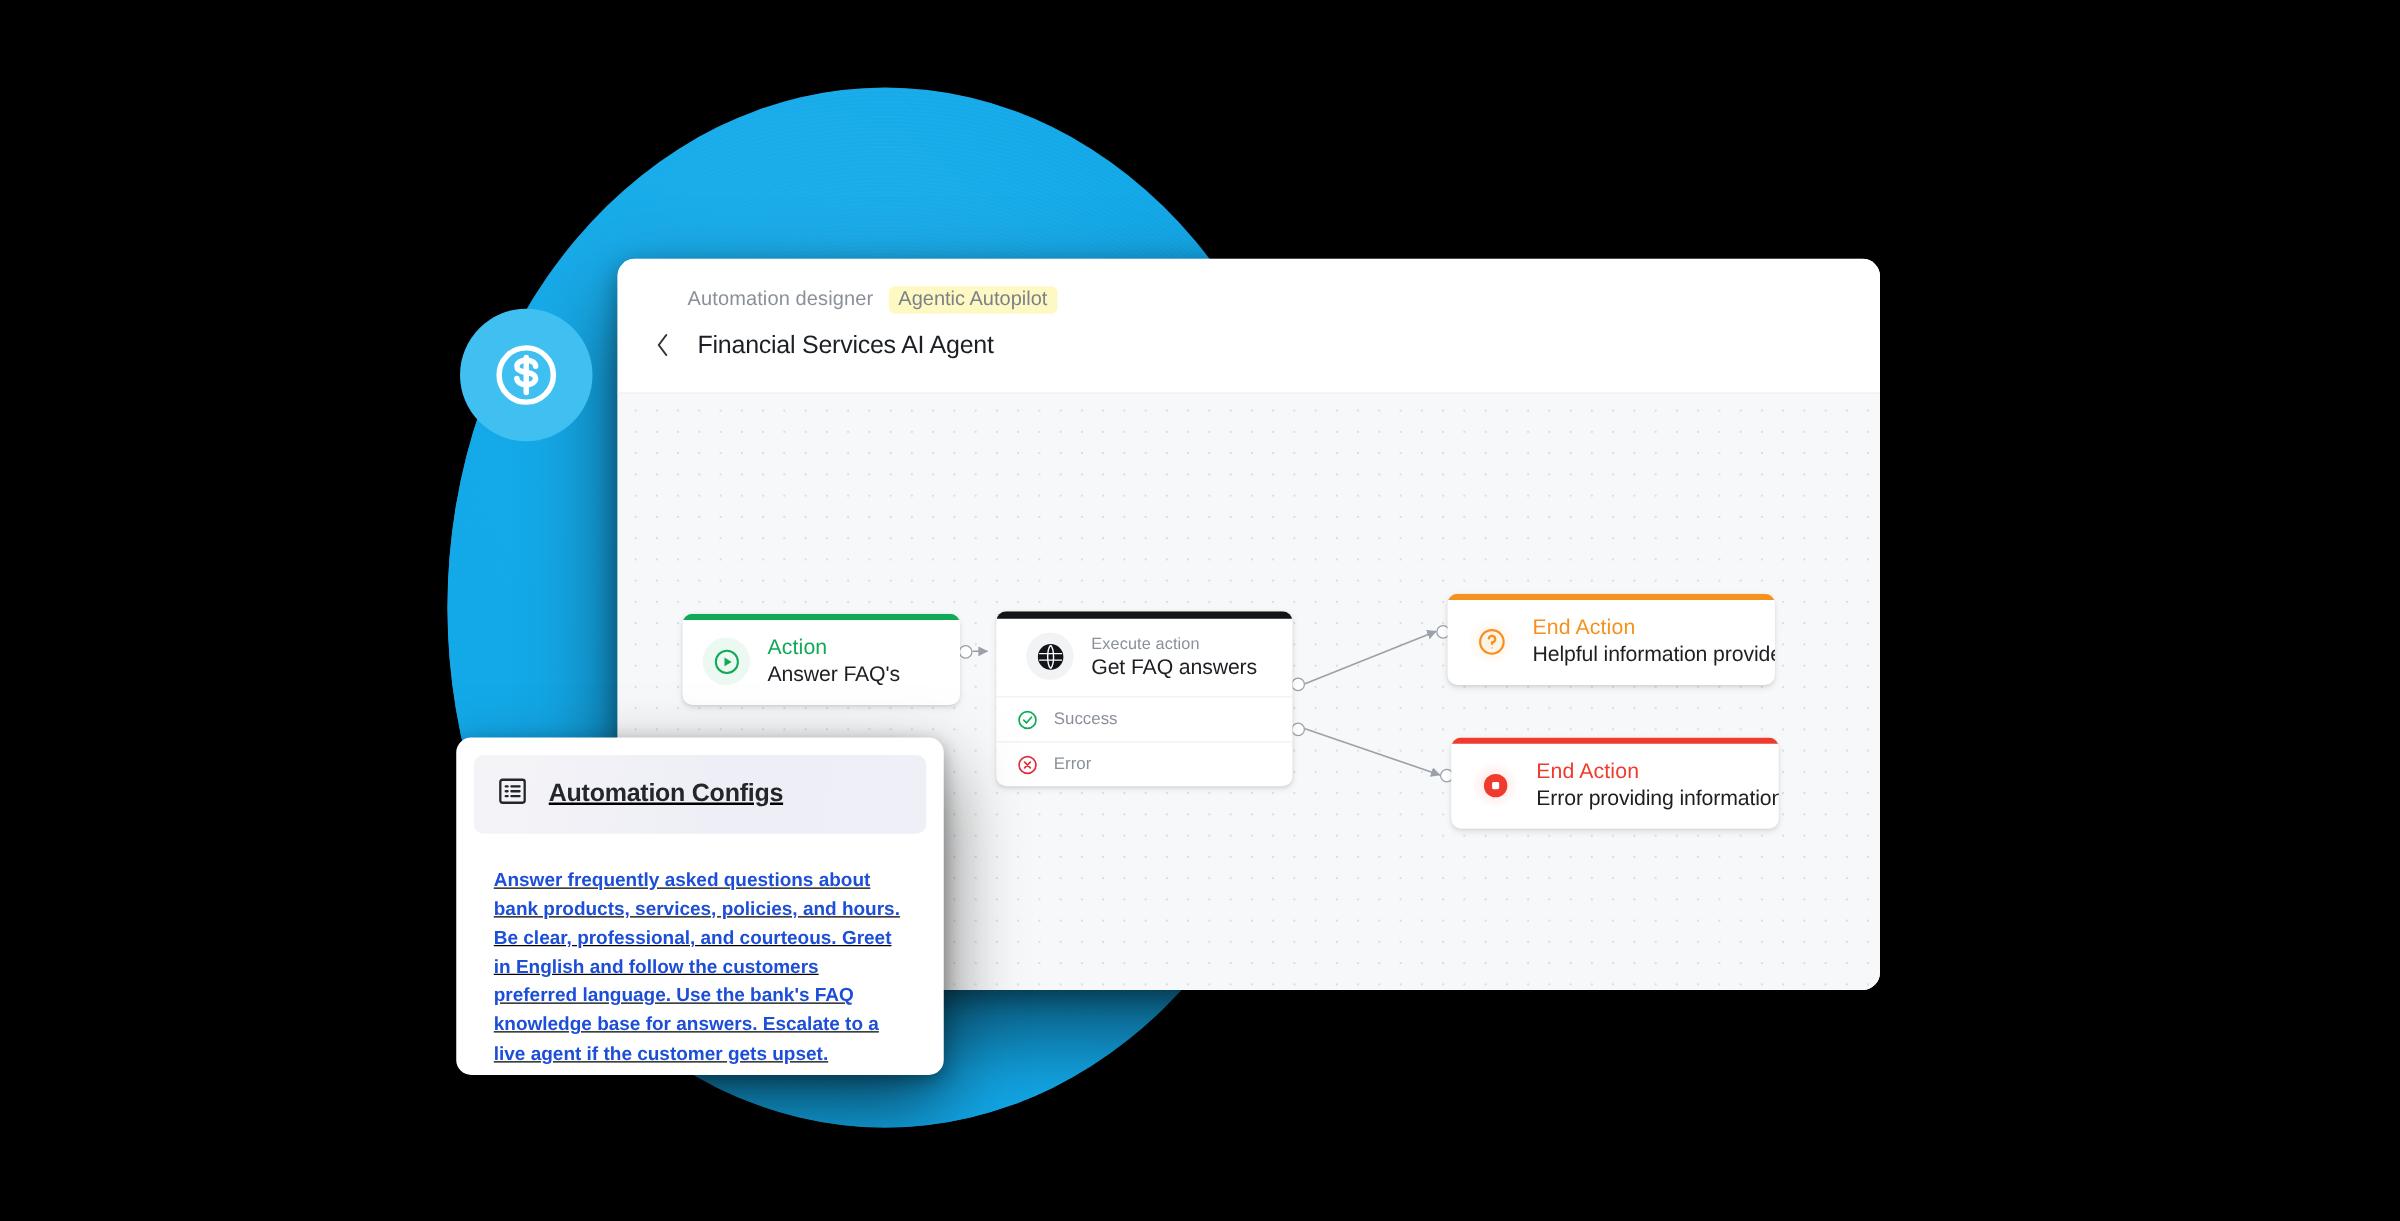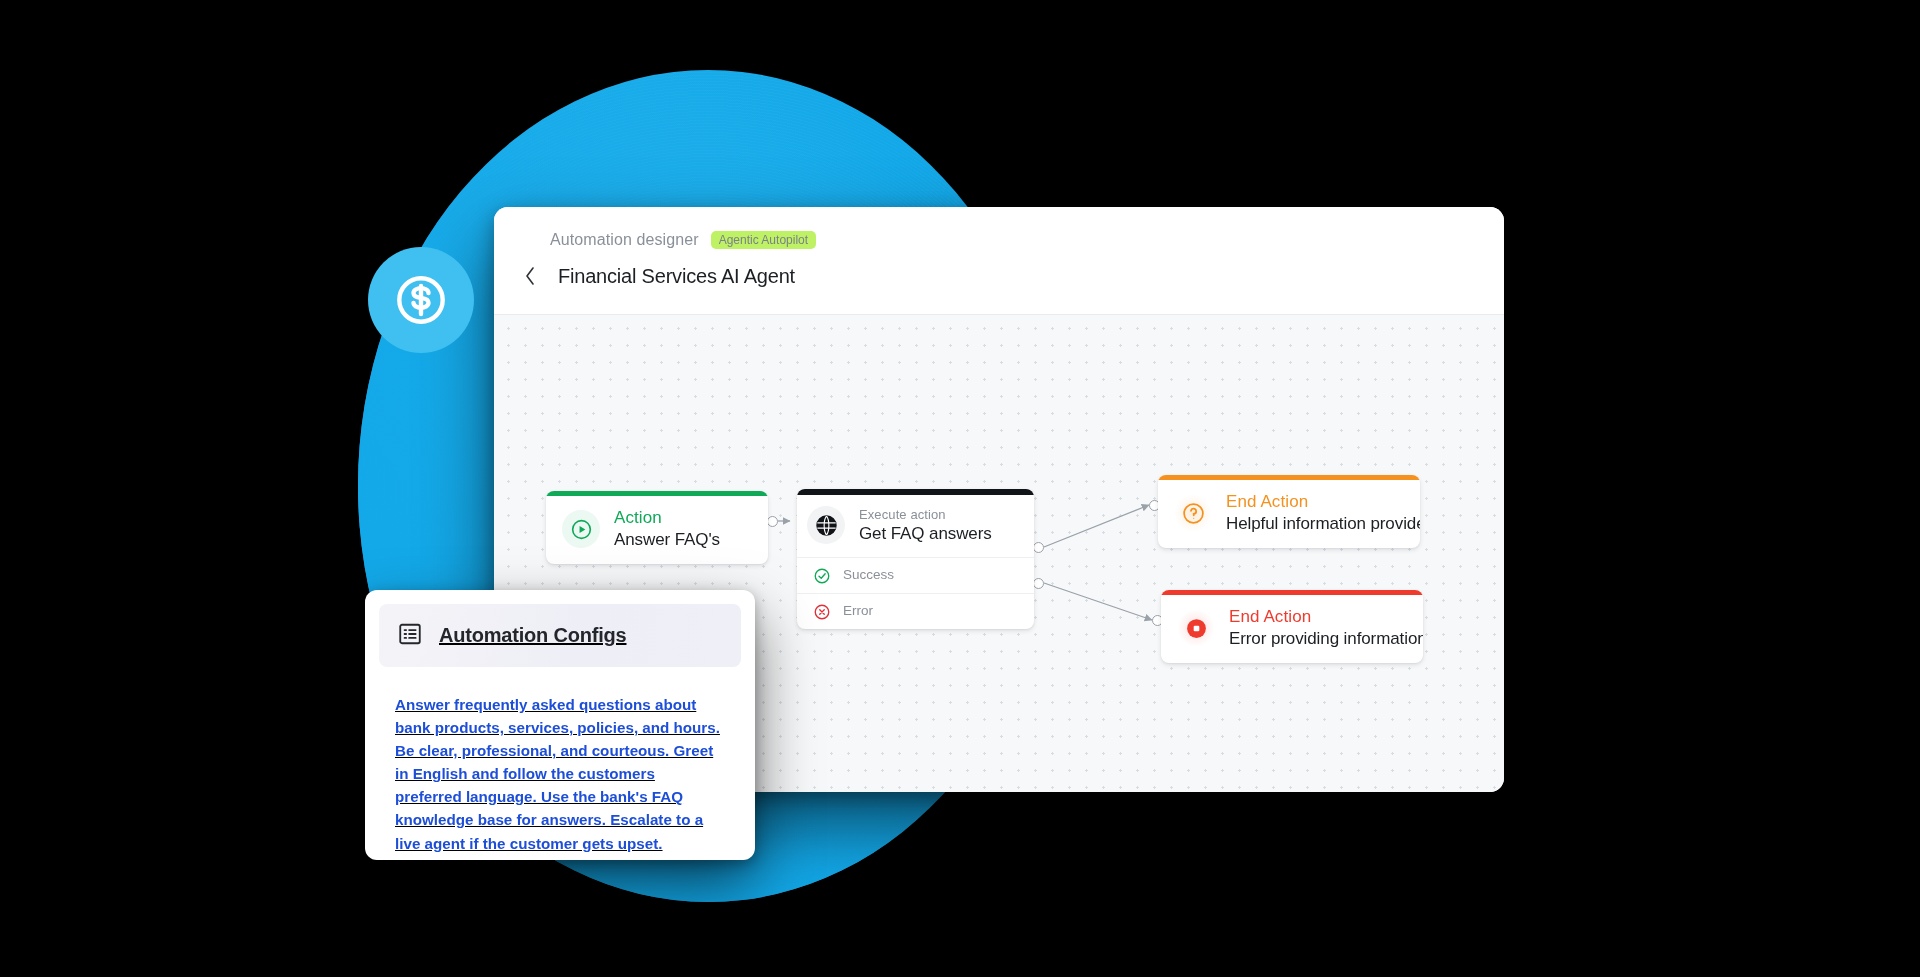--- a/index.html
+++ b/index.html
@@ -104,23 +104,23 @@
     padding-left: 26px;
     height: 22px;
   }
   .crumb-text {
     font-size: 16px;
     color: #8a9099;
     letter-spacing: .1px;
     white-space: nowrap;
   }
   .crumb-chip {
-    font-size: 12px;
+    font-size: 16px;
     color: #7b8189;
-    background: #bef264;
+    background: #fef9c3;
     border-radius: 5px;
     padding: 2px 8px;
     white-space: nowrap;
   }
 
   .title-row {
     display: flex;
     align-items: center;
     gap: 8px;
     margin-top: 8px;
@@ -185,21 +185,21 @@
   #node-action { left: 52px; top: 176px; width: 222px; }
   #node-action .node-bar { background: #0fa958; }
   #node-action .node-icon { background: rgba(15,169,88,0.08); }
   #node-action .node-kicker { color: #0fa958; }
 
   
   #node-execute { left: 303px; top: 174px; width: 237px; }
   #node-execute .node-bar { background: #111418; height: 6px; border-radius: 8px 8px 0 0; }
   #node-execute .node-icon { background: #f2f3f5; }
   #node-execute .node-kicker { color: #8a9099; font-weight: 400; font-size: 13px; }
-  #node-execute .node-body { padding: 11px 16px 13px 10px; align-items: flex-end; }
+  #node-execute .node-body { padding: 11px 16px 13px 24px; align-items: flex-end; }
 
   .branch-row {
     display: flex;
     align-items: flex-start;
     gap: 12px;
     padding: 9px 16px 9px 16px;
     border-top: 1px solid #edeff1;
     height: 36px;
   }
   .branch-label { font-size: 13.5px; color: #8a9099; }

